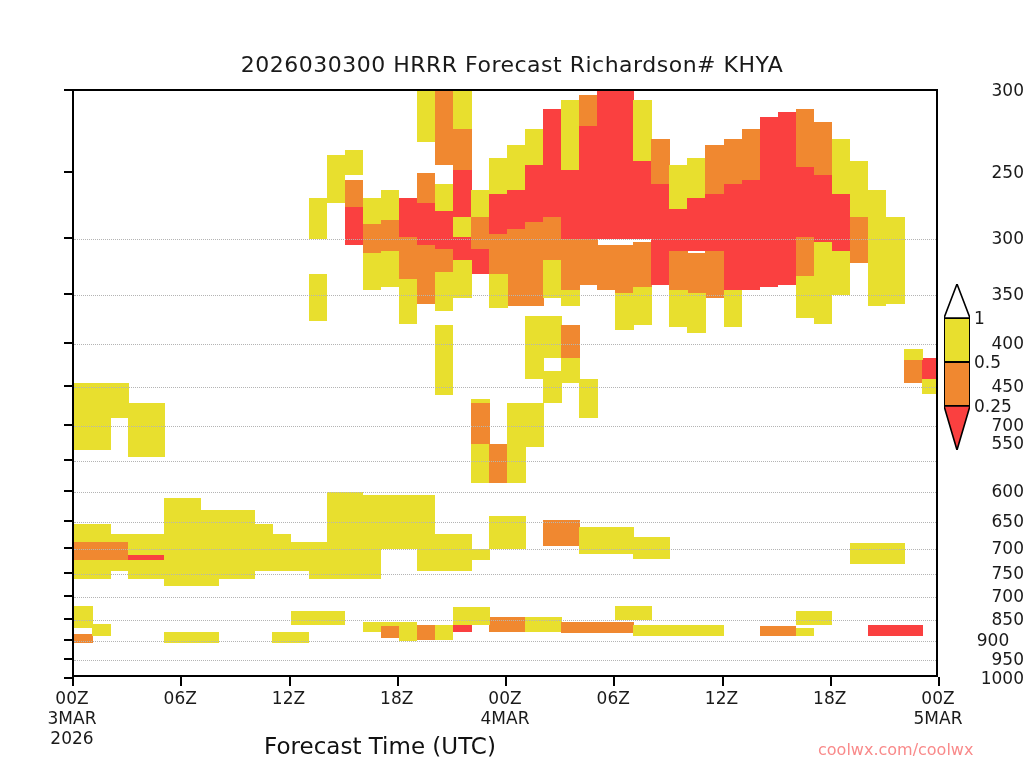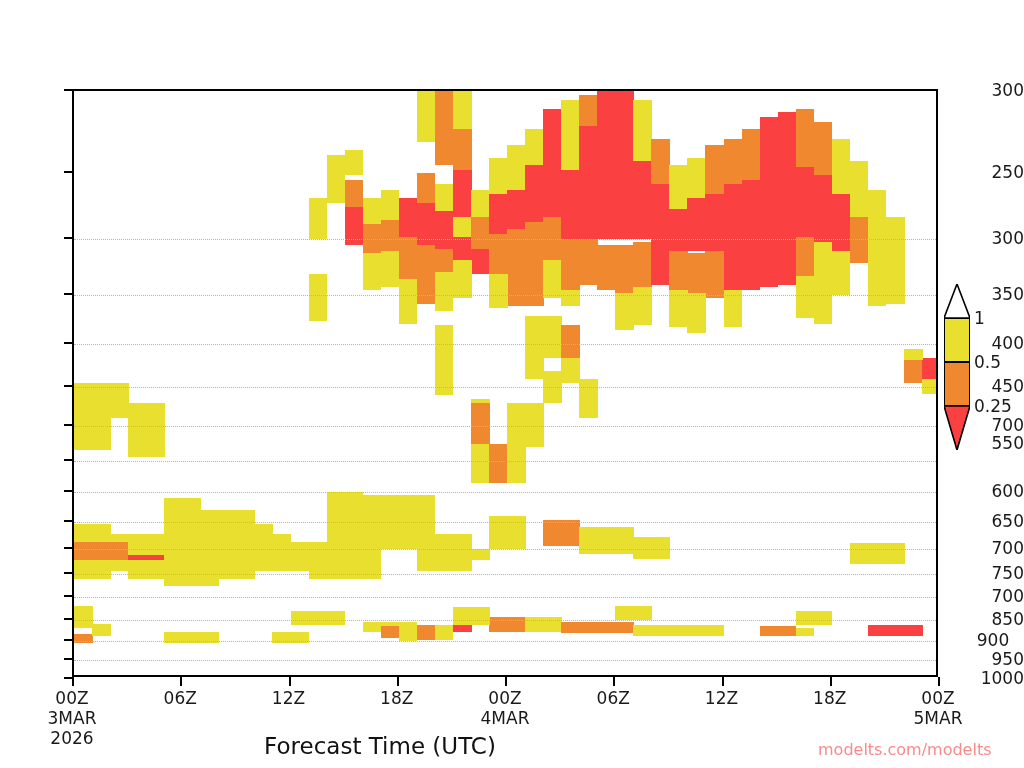--- a/index.html
+++ b/index.html
@@ -59,20 +59,21 @@
   .cbar-label{
     position:absolute;left:974px;font-size:17px;color:#1a1a1a;transform:translateY(-10px);
     white-space:nowrap;
   }
 </style>
 </head>
 <body>
 
 <div id="root">
 
+  <div class="title">2026030300 HRRR Forecast Richardson# KHYA</div>
 
   <div class="plot-frame">
     <div class="cells" id="cells-layer">
         <div class="cell" style="left: 0px; width: 18.6417px; top: 292.187px; height: 67.2938px; background: rgb(232, 223, 46);"></div>
         <div class="cell" style="left: 18.0417px; width: 18.6417px; top: 292.187px; height: 67.2938px; background: rgb(232, 223, 46);"></div>
         <div class="cell" style="left: 36.0833px; width: 18.6417px; top: 292.187px; height: 35.1941px; background: rgb(232, 223, 46);"></div>
         <div class="cell" style="left: 54.125px; width: 18.6417px; top: 312.156px; height: 54.0905px; background: rgb(232, 223, 46);"></div>
         <div class="cell" style="left: 72.1667px; width: 18.6417px; top: 312.156px; height: 54.0905px; background: rgb(232, 223, 46);"></div>
         <div class="cell" style="left: 0px; width: 18.6417px; top: 433.415px; height: 54.3207px; background: rgb(232, 223, 46);"></div>
         <div class="cell" style="left: 18.0417px; width: 18.6417px; top: 433.415px; height: 54.3207px; background: rgb(232, 223, 46);"></div>
@@ -369,21 +370,21 @@
       <div class="xtick-mark" style="left: 721.5px;"></div>
       <div class="xtick-label" style="left: 721.5px;">12Z</div>
       <div class="xtick-mark" style="left: 829.75px;"></div>
       <div class="xtick-label" style="left: 829.75px;">18Z</div>
       <div class="xtick-mark" style="left: 938px;"></div>
       <div class="xtick-label" style="left: 938px;">00Z</div>
       <div class="xtick-sub" style="left: 938px;">5MAR</div>
     </div>
 
   <div class="xaxis-title">Forecast Time (UTC)</div>
-  <div class="watermark">modelts.com/modelts</div>
+  <div class="watermark">coolwx.com/coolwx</div>
 
   <div id="colorbar-layer">
       <div class="cbar-tip" style="left: 944px; top: 284px; border-bottom: 34px solid rgb(255, 255, 255); filter: drop-shadow(rgb(0, 0, 0) 0px 0px 0px);"></div>
       <div style="position: absolute; left: 944px; top: 284px; width: 26px; height: 34px;"><svg width="26" height="34">
           <polygon points="13,0 26,34 0,34" fill="#ffffff" stroke="#000" stroke-width="1.6"></polygon>
         </svg></div>
       <div class="cbar-seg" style="left: 944px; top: 318px; height: 44px; background: rgb(232, 223, 46);"></div>
       <div class="cbar-seg" style="left: 944px; top: 362px; height: 44px; background: rgb(240, 136, 48);"></div>
       <div style="position: absolute; left: 944px; top: 406px; width: 26px; height: 44px;"><svg width="26" height="44">
           <polygon points="0,0 26,0 13,44" fill="#fa4040" stroke="#000" stroke-width="1.6"></polygon>

